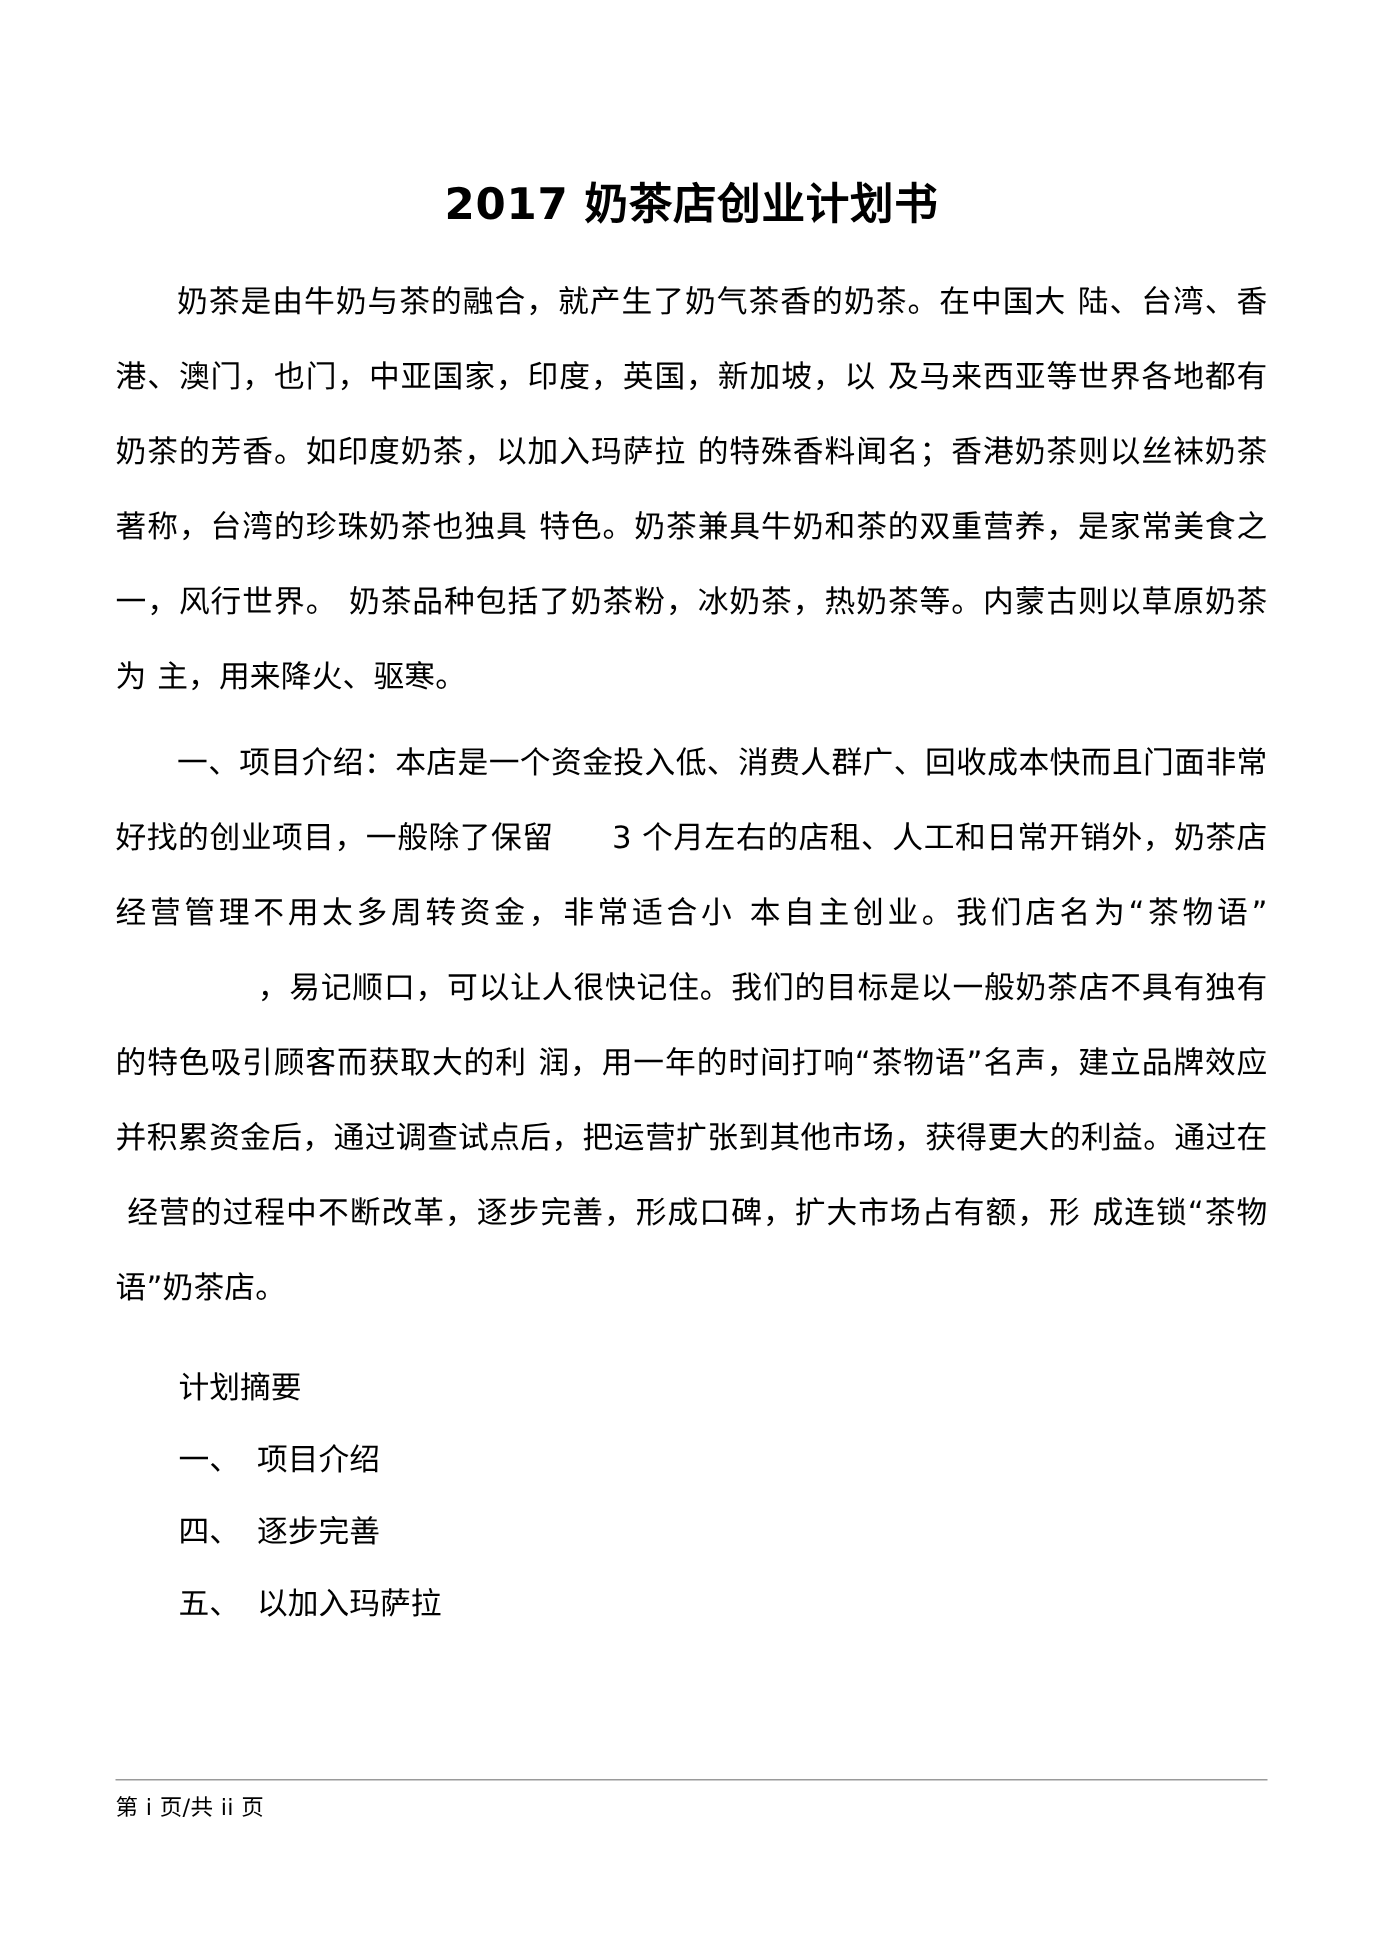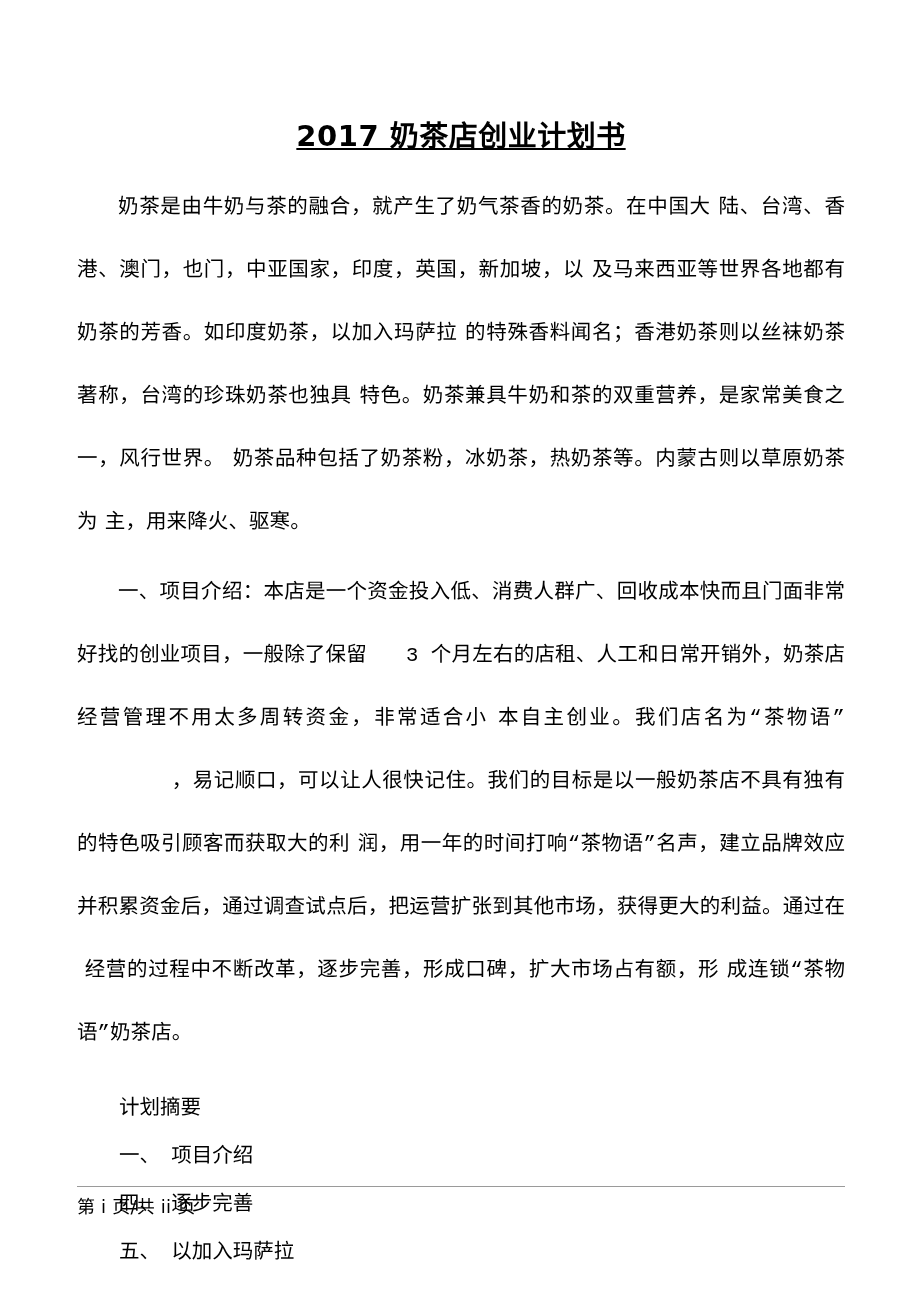--- a/index.html
+++ b/index.html
@@ -26,31 +26,29 @@
   }
 
   .doc-title {
     margin: 0;
     padding-top: 118px;
     font-size: 29px;
     font-weight: bold;
     line-height: 1.25;
     text-align: center;
     letter-spacing: 0.5px;
-    text-decoration: underline;
   }
 
   .body-para {
     margin: 0;
     font-size: 20.5px;
-    line-height: 63px;
+    line-height: 50px;
     text-align: justify;
     text-justify: inter-character;
     letter-spacing: 0.1px;
-    font-family: Liberation Mono, monospace;
   }
 
   .para-intro {
     margin-top: 22px;
     text-indent: 2em;
   }
 
   .para-project {
     margin-top: 7px;
     text-indent: 2em;
@@ -101,21 +99,21 @@
   .footer-rule {
     width: 100%;
     height: 0;
     border: 0;
     border-top: 1px solid #9a9a9a;
     margin: 0;
   }
   .footer-text {
     margin: 0;
     padding-top: 9px;
-    font-size: 18px;
+    font-size: 15px;
     line-height: 1.2;
     color: #000000;
     letter-spacing: 0.2px;
   }
 </style>
 </head>
 <body>
 
 <div class="page">
   <div class="content">

